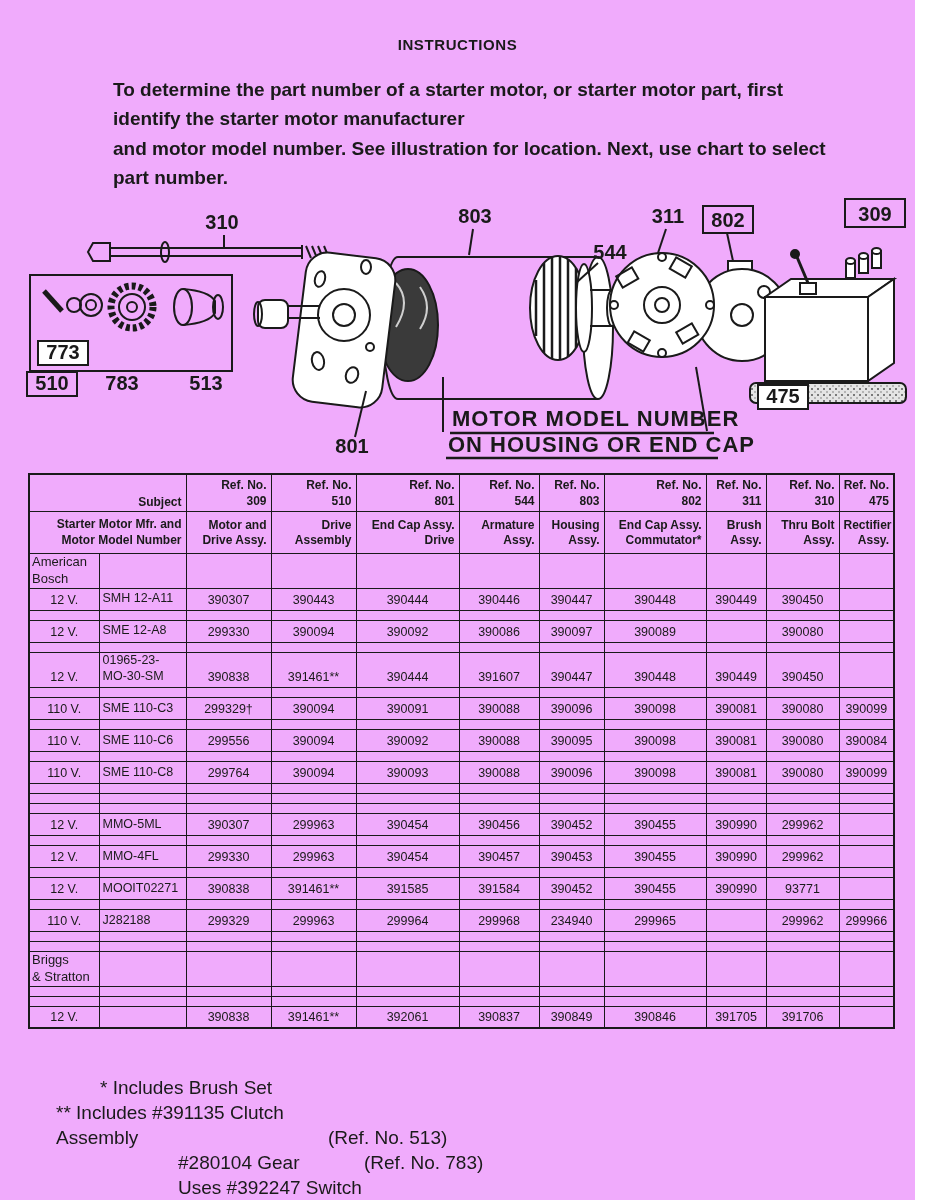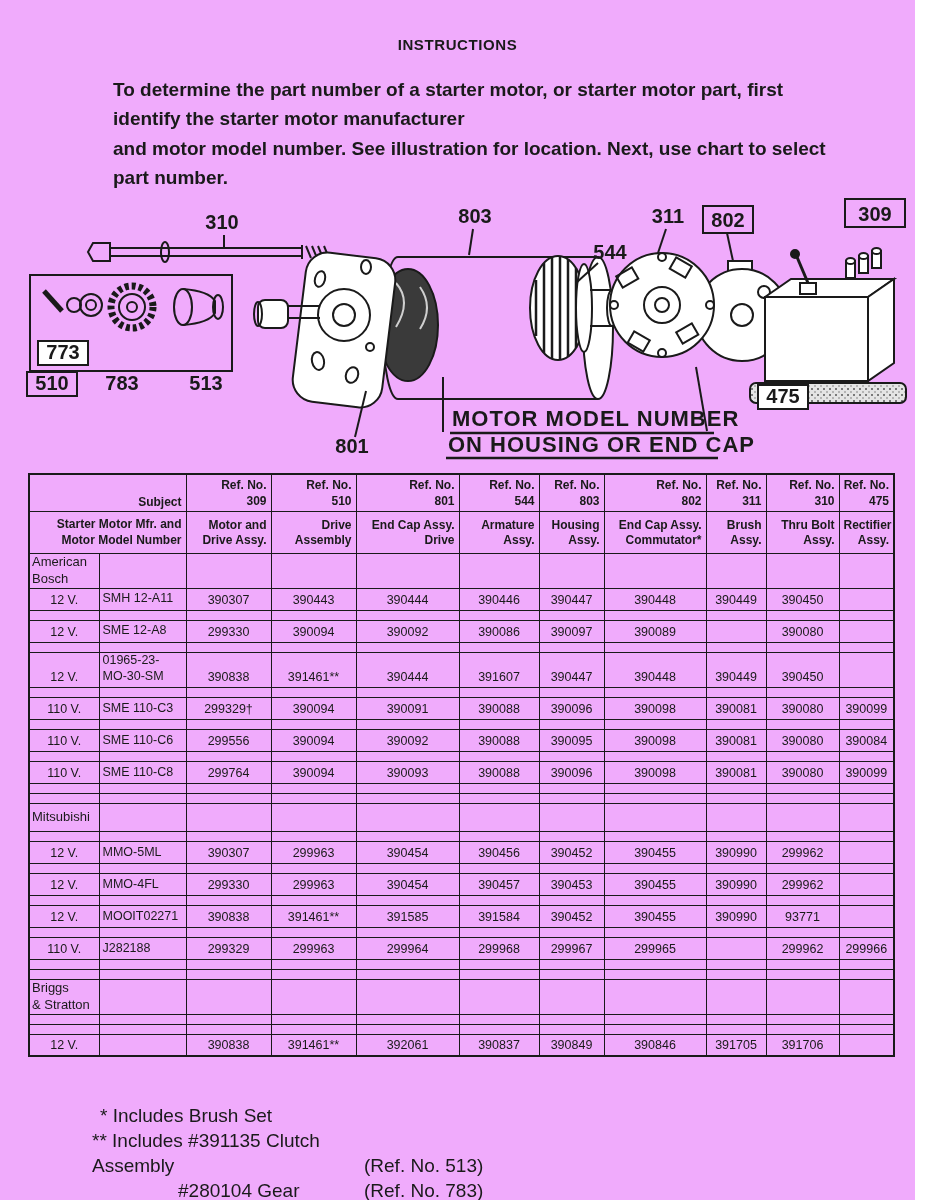--- a/index.html
+++ b/index.html
@@ -22,21 +22,21 @@
   tr.data td { height:22px; font-size:12.5px; }
   tr.spacer td { height:10px; padding:0; }
   tr.section td { height:28px; font-size:13px; }
   td.volt { text-align:center; vertical-align:bottom; padding-bottom:3px; }
   td.model { text-align:left; padding:0 0 3px 3px; vertical-align:bottom; white-space:pre-line; line-height:1.25; }
   td.val { text-align:center; vertical-align:bottom; padding-bottom:3px; }
   td.section-label { text-align:left; padding-left:2px; white-space:pre-line; vertical-align:middle; line-height:1.3; }
   .footnotes { margin-top:46px; font-size:19px; line-height:25px; }
   .fn-left { display:inline-block; }
   .footnotes .fn-row:nth-child(1) { padding-left:100px; }
-  .footnotes .fn-row:nth-child(2) { padding-left:92px; }
+  .footnotes .fn-row:nth-child(2) { padding-left:56px; }
   .footnotes .fn-row:nth-child(3) { padding-left:178px; }
   .footnotes .fn-row:nth-child(4) { padding-left:178px; }
   .footnotes .fn-row:nth-child(5) { padding-left:117px; }
   .footnotes .fn-row:nth-child(2) .fn-left { width:272px; }
   .footnotes .fn-row:nth-child(3) .fn-left,
   .footnotes .fn-row:nth-child(4) .fn-left { width:186px; }
 </style>
 </head>
 <body>
 
@@ -417,33 +417,20 @@
           <td></td>
           <td></td>
           <td></td>
           <td></td>
           <td></td>
           <td></td>
           <td></td>
           <td></td>
           <td></td>
         </tr>
-        <tr class="section">
-          <td class="section-label">Mitsubishi</td>
-          <td></td>
-          <td></td>
-          <td></td>
-          <td></td>
-          <td></td>
-          <td></td>
-          <td></td>
-          <td></td>
-          <td></td>
-          <td></td>
-        </tr>
         <tr class="spacer">
           <td></td>
           <td></td>
           <td></td>
           <td></td>
           <td></td>
           <td></td>
           <td></td>
           <td></td>
           <td></td>
@@ -528,21 +515,21 @@
           <td></td>
           <td></td>
         </tr>
         <tr class="data">
           <td class="volt">110 V.</td>
           <td class="model">J282188</td>
           <td class="val">299329</td>
           <td class="val">299963</td>
           <td class="val">299964</td>
           <td class="val">299968</td>
-          <td class="val">299967</td>
+          <td class="val">234940</td>
           <td class="val">299965</td>
           <td class="val"></td>
           <td class="val">299962</td>
           <td class="val">299966</td>
         </tr>
         <tr class="spacer">
           <td></td>
           <td></td>
           <td></td>
           <td></td>

